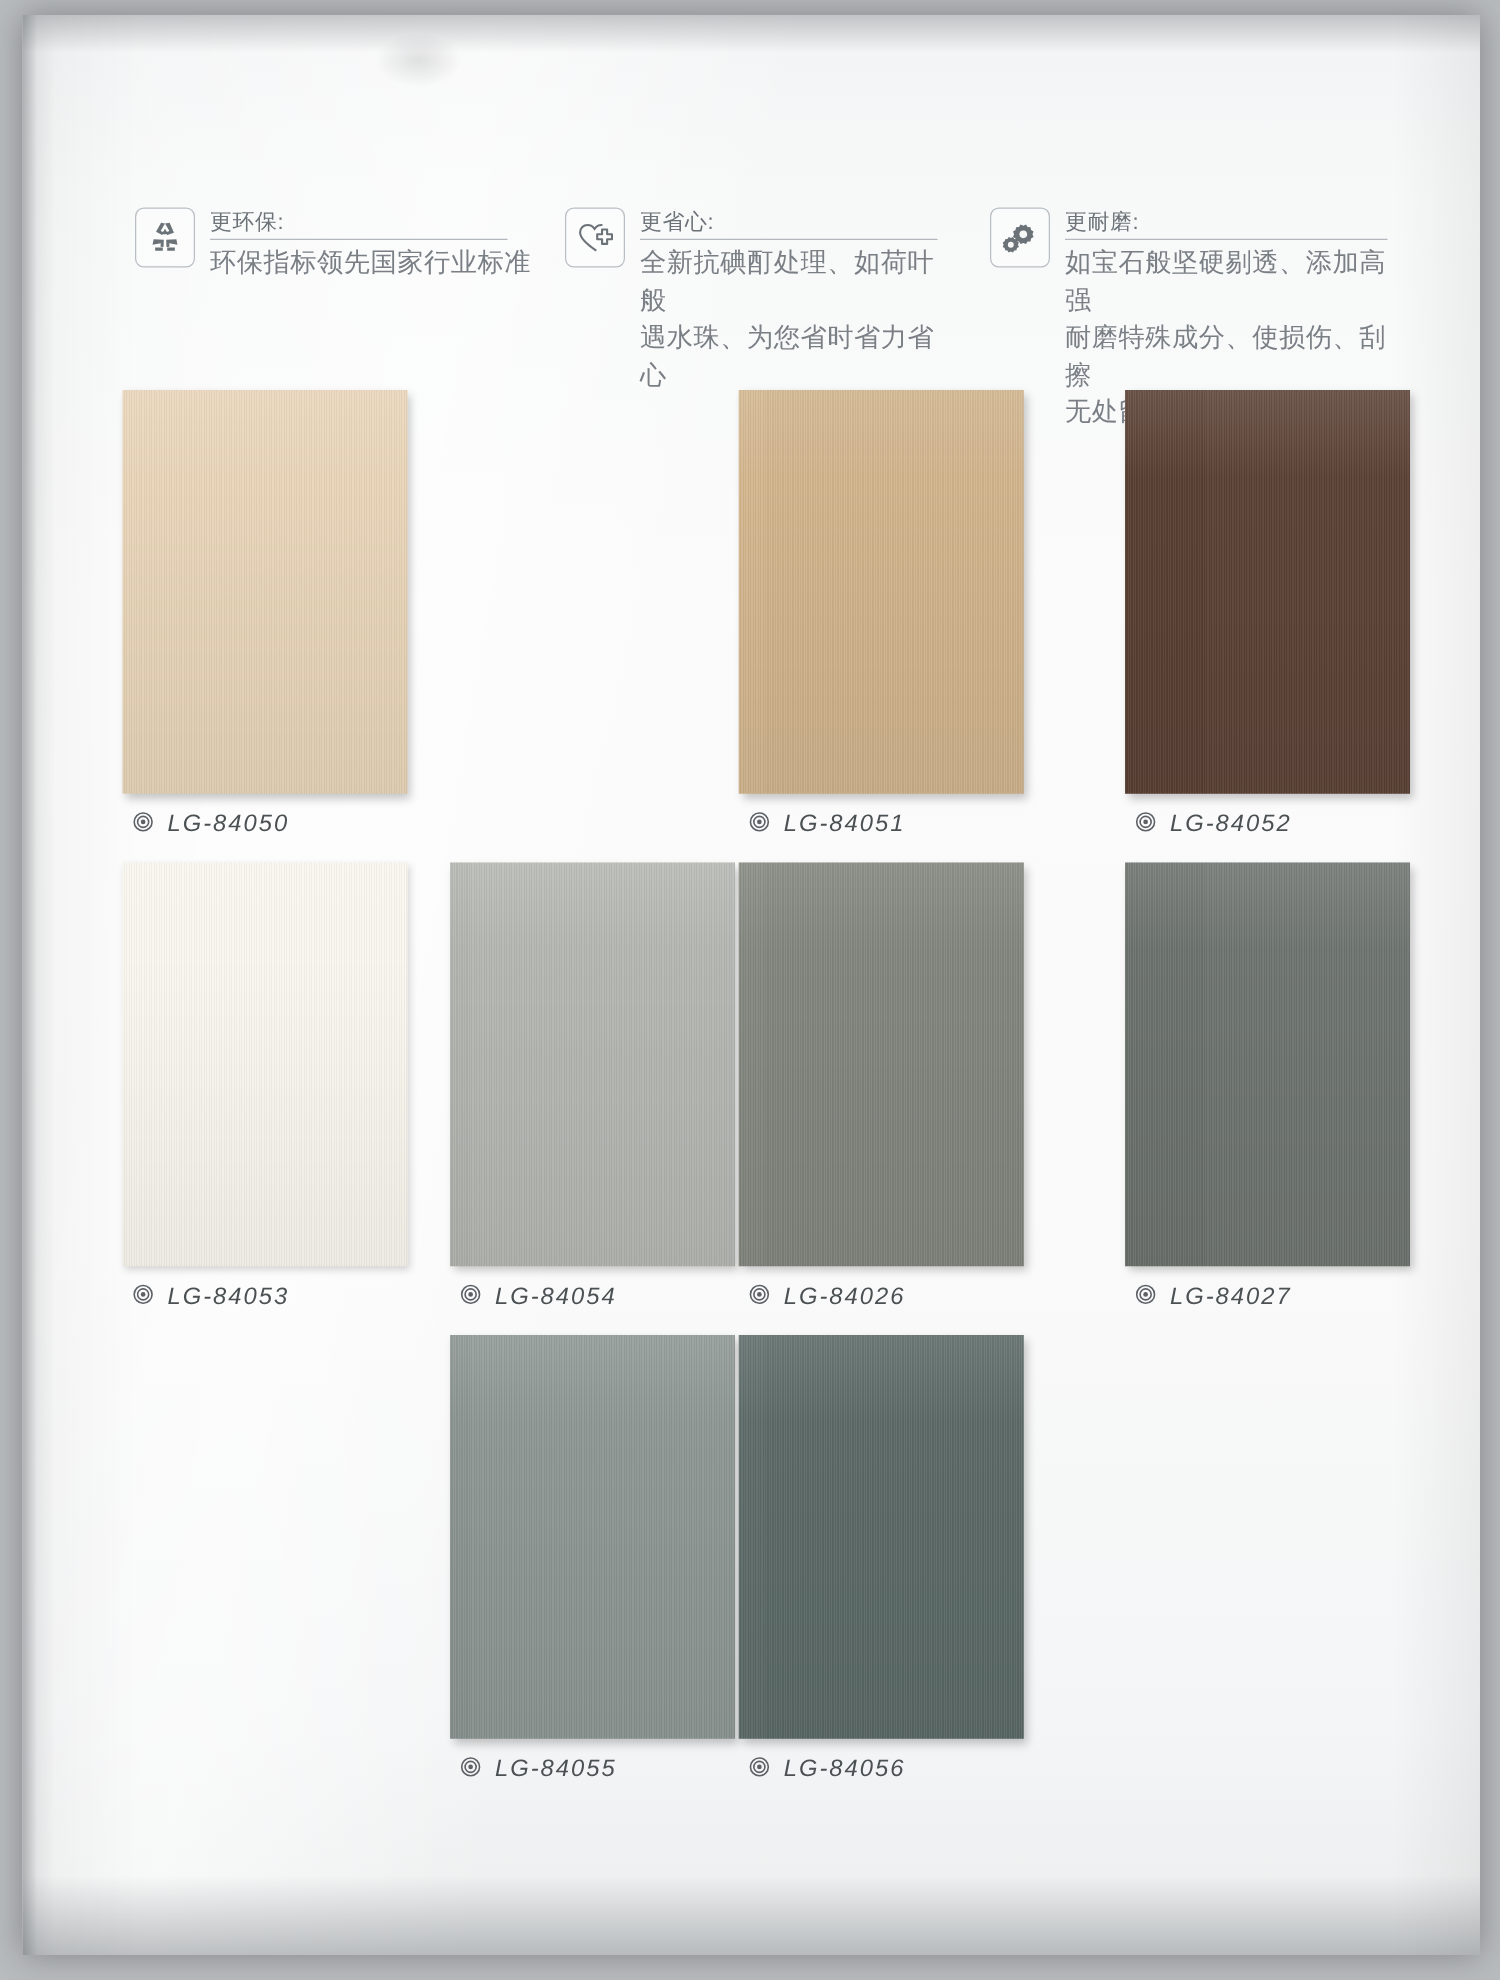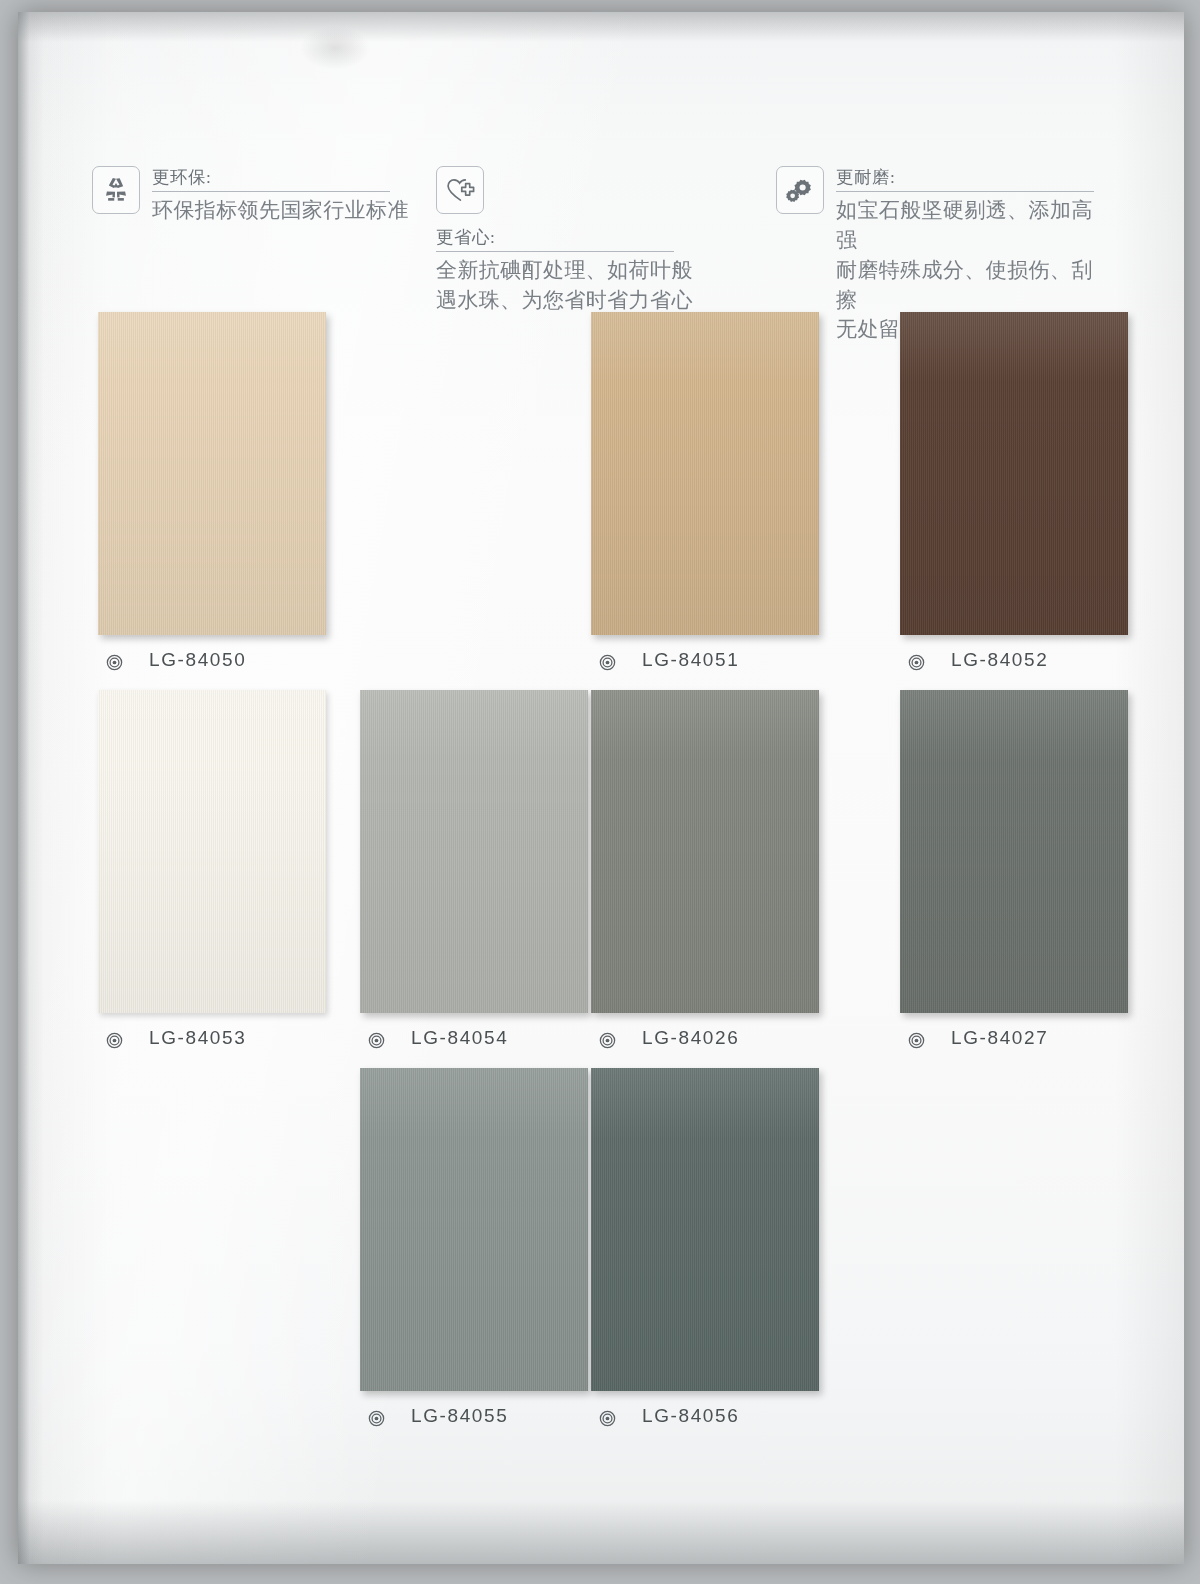--- a/index.html
+++ b/index.html
@@ -52,29 +52,28 @@
   }
   .smudge {
     position: absolute; left: 300px; top: 26px; width: 70px; height: 44px;
     background: radial-gradient(ellipse at 50% 50%, rgba(120,120,120,.20), rgba(120,120,120,0) 70%);
     pointer-events: none;
   }
 
   
   .features {
     position: absolute;
-    left: 92px;
+    left: 108px;
     top: 166px;
     width: 1010px;
     height: 120px;
-    font-family: Liberation Serif, serif;
   }
   .feature { position: absolute; top: 0; display: flex; gap: 12px; }
   .feature.f1 { left: 0; width: 320px; }
-  .feature.f2 { left: 344px; width: 300px; flex-direction: column; }
+  .feature.f2 { left: 344px; width: 300px; }
   .feature.f3 { left: 684px; width: 330px; }
 
   .feat-icon {
     flex: 0 0 auto;
     width: 46px; height: 46px;
     border: 1px solid #b9bfc4;
     border-radius: 7px;
     display: flex; align-items: center; justify-content: center;
     color: #6b7278;
     background: rgba(255,255,255,.4);
@@ -132,24 +131,25 @@
     position: absolute; inset: 0;
     background-image:
       repeating-linear-gradient(90deg, rgba(255,255,255,.055) 0 1px, rgba(0,0,0,.045) 1px 2px),
       linear-gradient(180deg, rgba(255,255,255,.10) 0%, rgba(255,255,255,0) 22%, rgba(0,0,0,.05) 100%);
     pointer-events: none;
   }
   .chip.pale { box-shadow: 2px 3px 6px rgba(0,0,0,.16); }
 
   .caption {
     display: flex;
-    align-items: flex-end;
-    gap: 26px;
+    align-items: flex-start;
+    gap: 11px;
     margin-top: 14px;
     padding-left: 8px;
+    font-style: italic;
   }
   .cap-icon { width: 17px; height: 17px; display: block; color: #5c6165; }
   .cap-text {
     font-size: 19px;
     color: #4b5053;
     letter-spacing: 1.6px;
     font-family: "Liberation Sans", sans-serif;
   }
 </style>
 </head>

